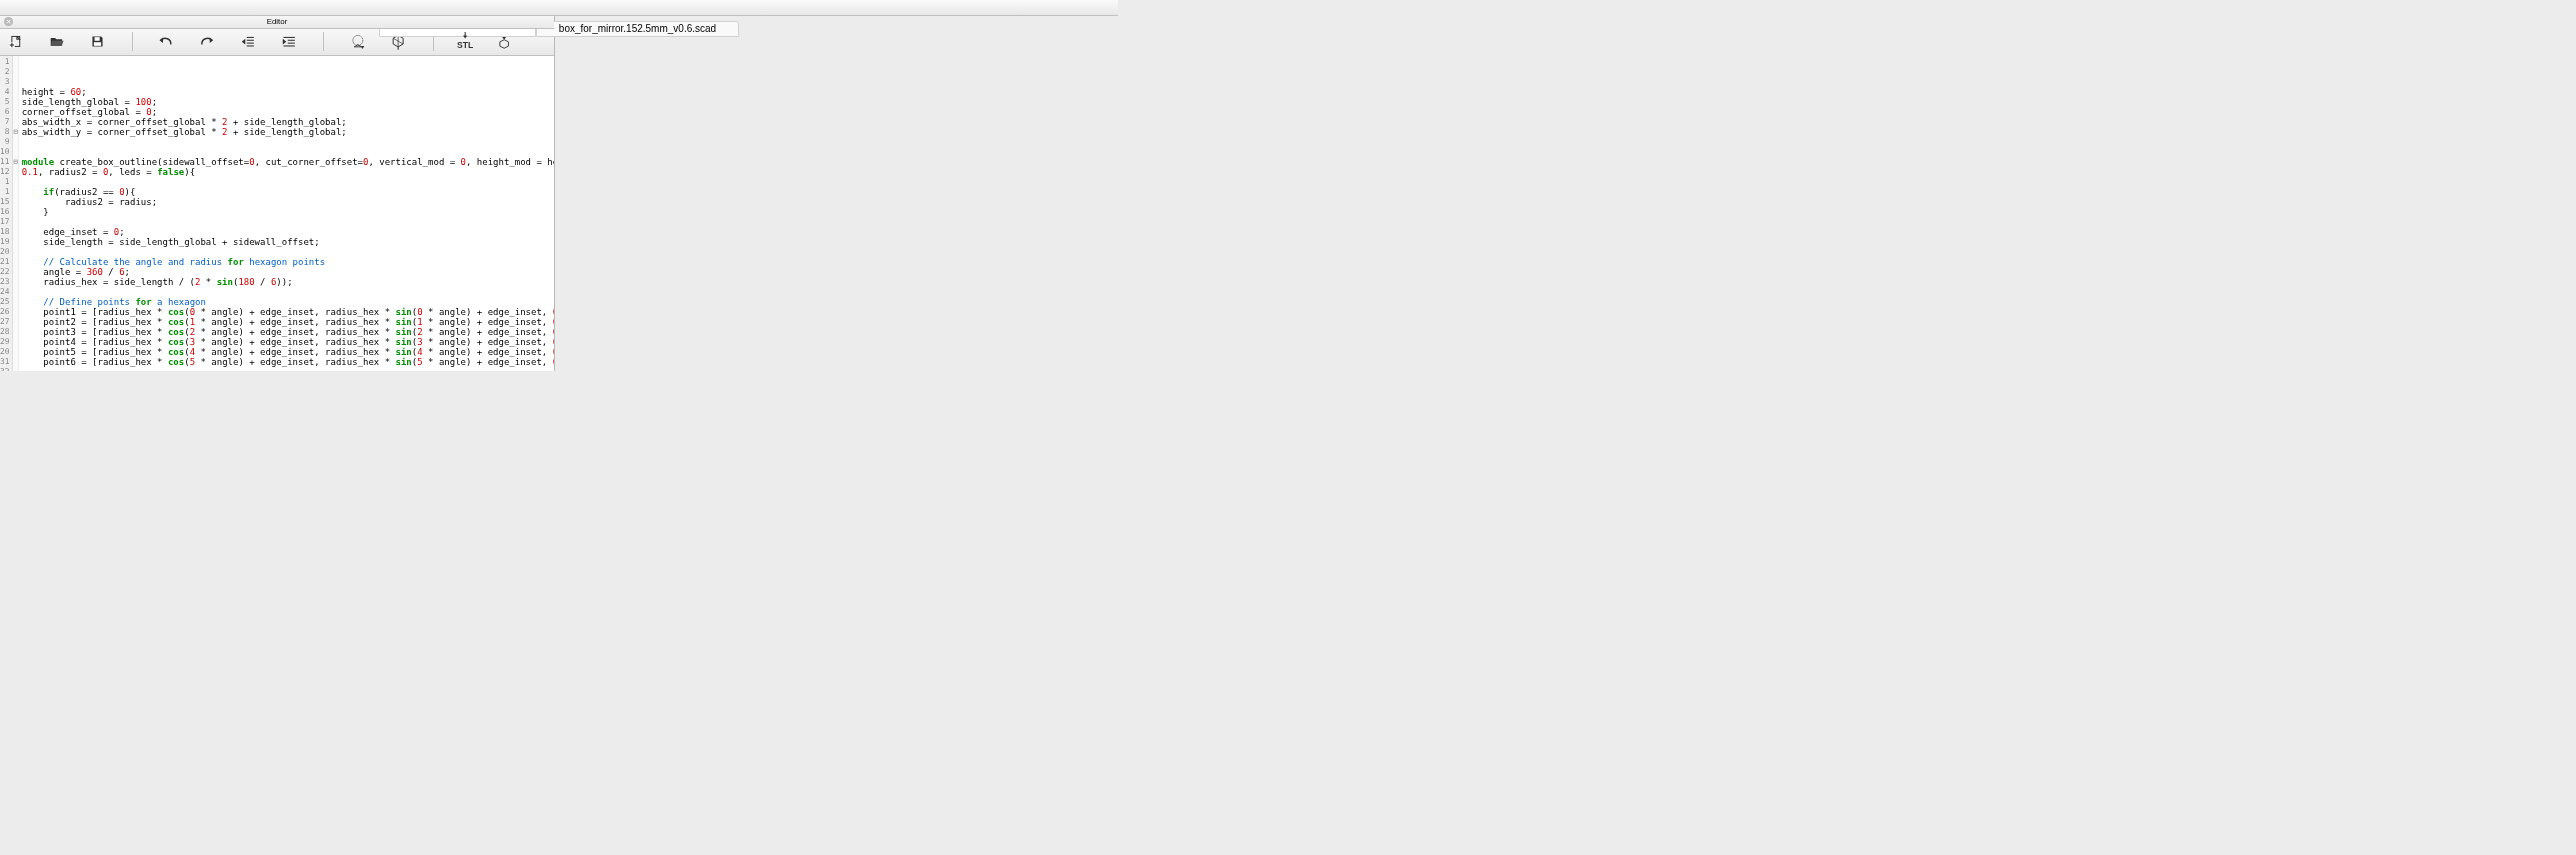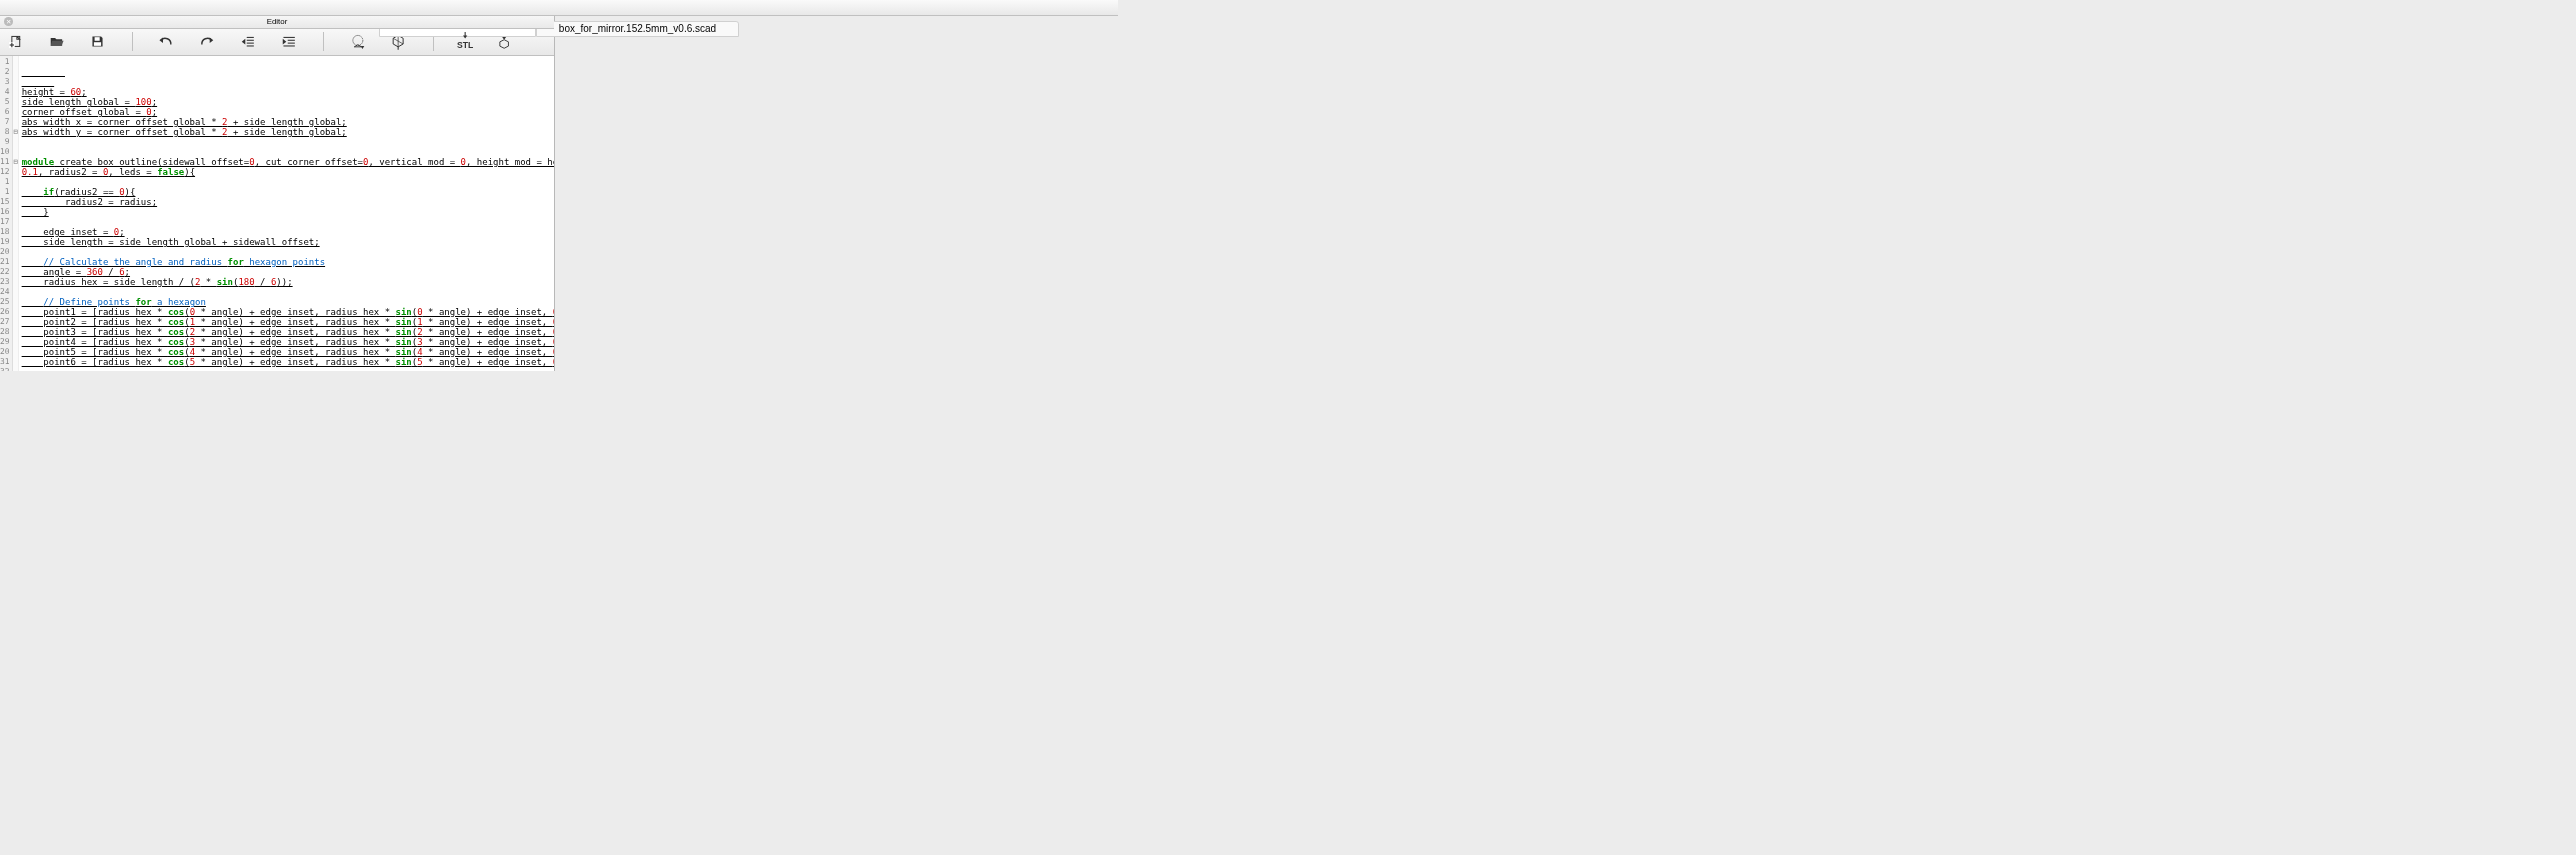--- a/index.html
+++ b/index.html
@@ -106,21 +106,20 @@
   color: #777;
   padding-top: 1.4px;
 }
 .code {
   flex: 1;
   padding: 1.4px 4.3px 0 2.9px;
   line-height: 10px;
   white-space: pre;
   color: #000;
   position: relative;
-  text-decoration: underline;
 }
 .code .d { white-space: pre; height: 10px; }
 .kw { color: #009000; font-weight: bold; }
 .num { color: #cc0000; }
 .cmt { color: #0060c0; margin-top: 37px; }
 .viewport {
   flex: 1;
   position: relative;
   background: #fff;
   overflow: hidden;

